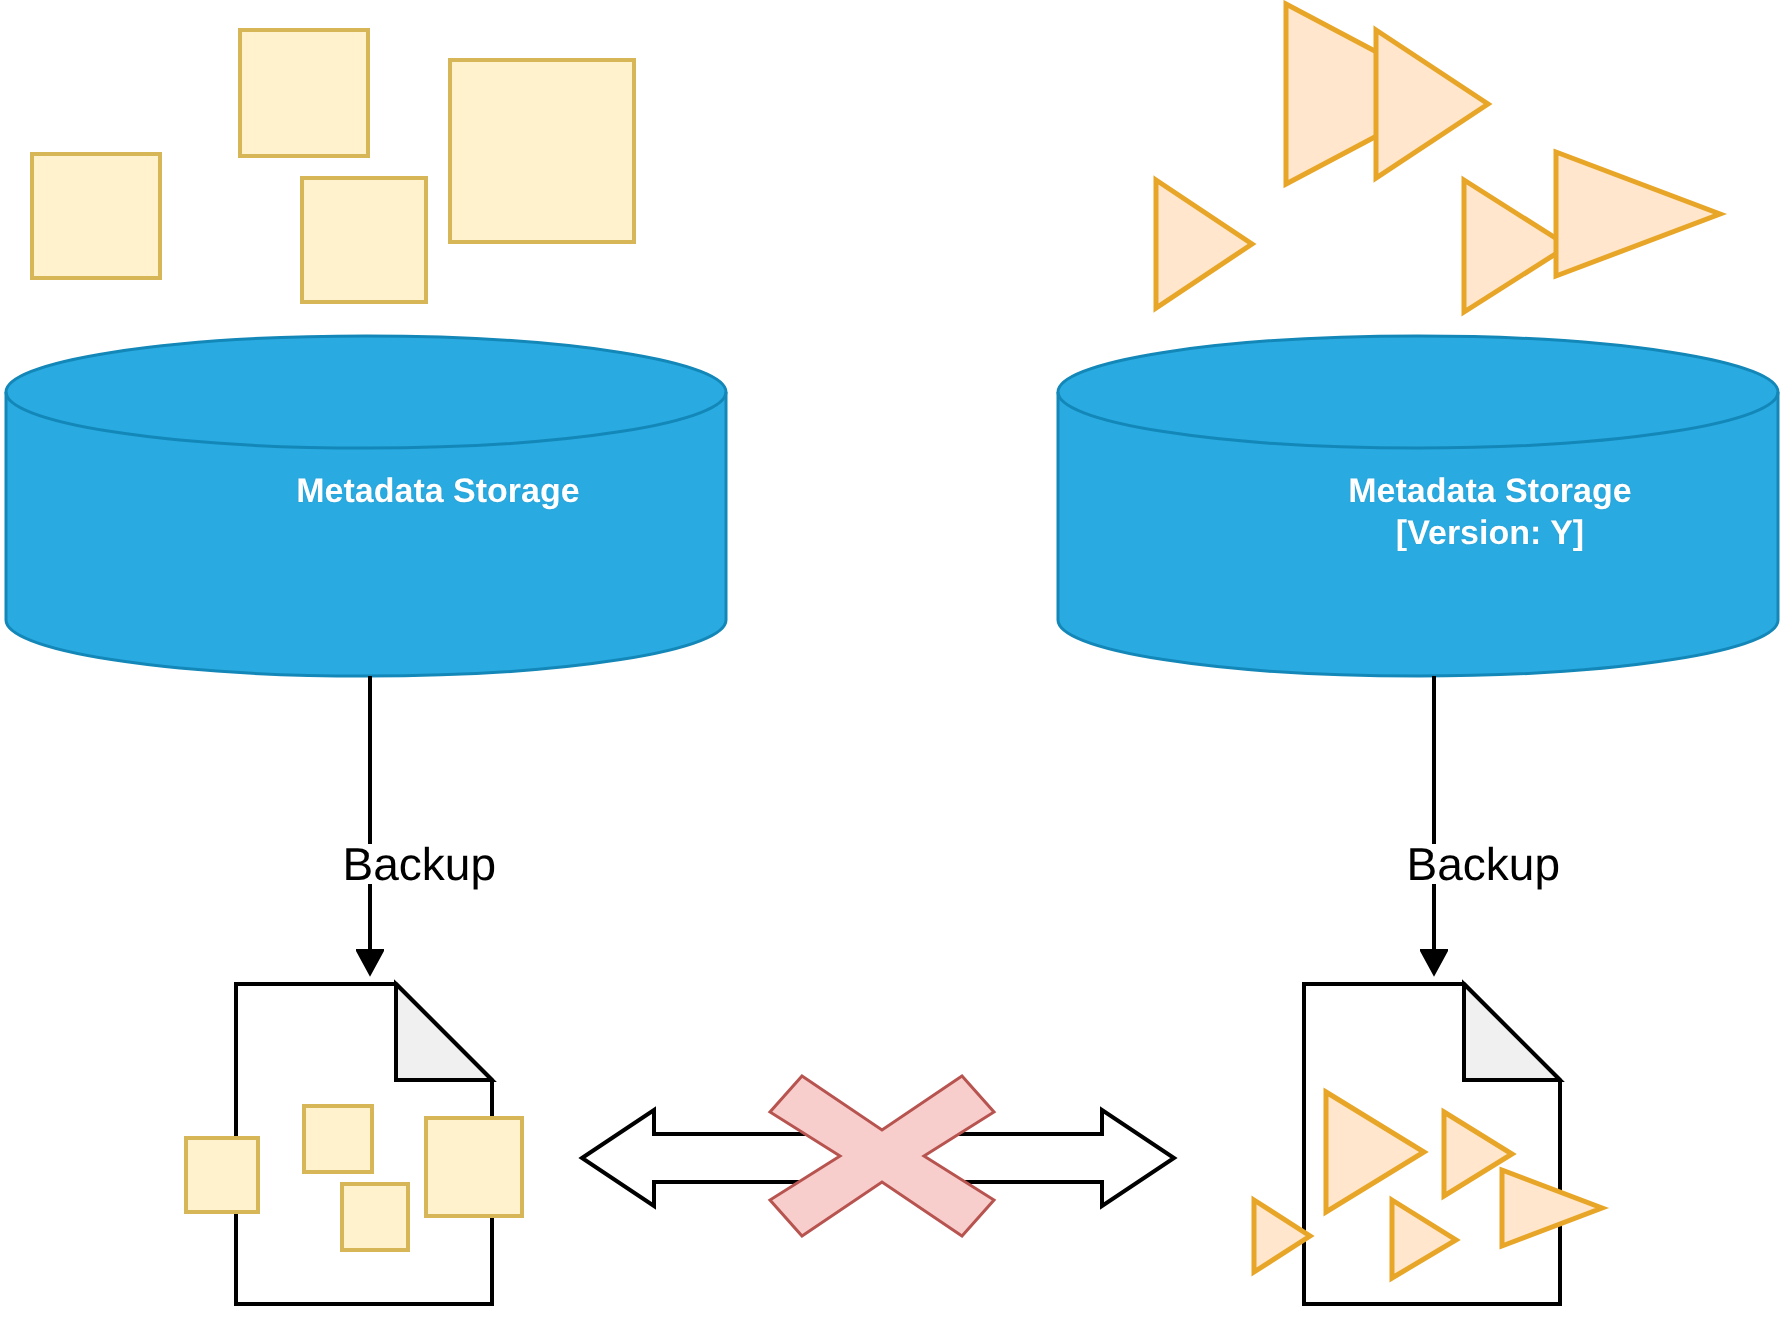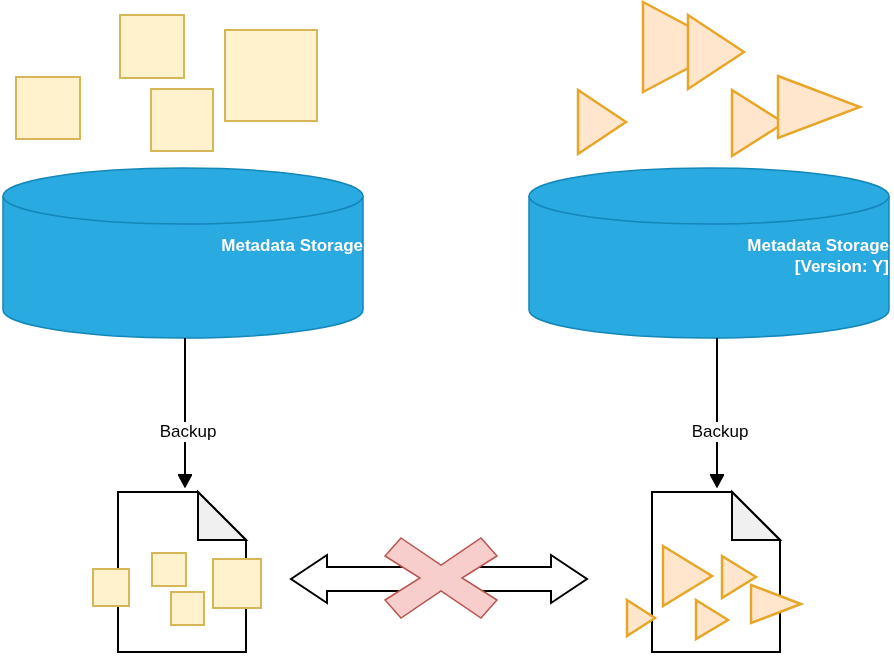--- a/index.html
+++ b/index.html
@@ -19,34 +19,35 @@
   }
   #canvas svg.layer {
     position: absolute;
     left: 0;
     top: 0;
     width: 894px;
     height: 672px;
   }
   .cyl-label {
     position: absolute;
-    text-align: right;
+    text-align: center;
     color: #ffffff;
     font-weight: bold;
     font-size: 17px;
     line-height: 21px;
     font-family: "Liberation Sans", sans-serif;
     pointer-events: none;
     text-shadow: 0 0 1px rgba(0,0,0,0.10);
+    padding-left: 36px;
   }
   .edge-label {
     position: absolute;
-    text-align: center;
+    text-align: right;
     color: #000000;
-    font-size: 17px;
+    font-size: 23px;
     line-height: 20px;
     font-family: "Liberation Sans", sans-serif;
     background: #ffffff;
     padding: 0 3px;
     white-space: nowrap;
   }
 </style>
 </head>
 <body>
 

